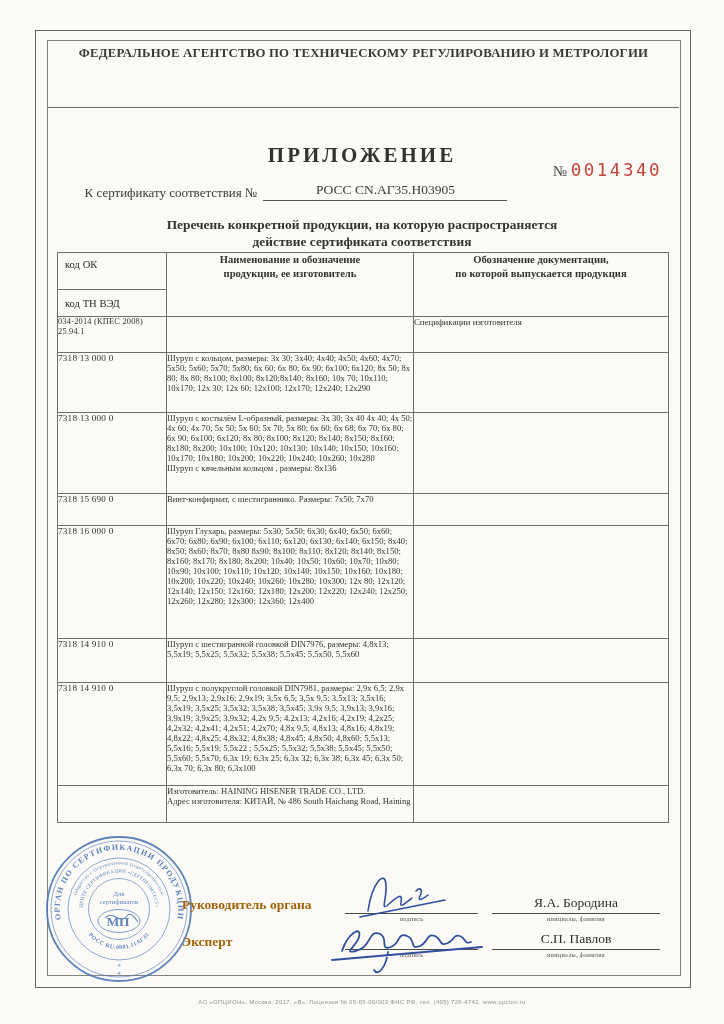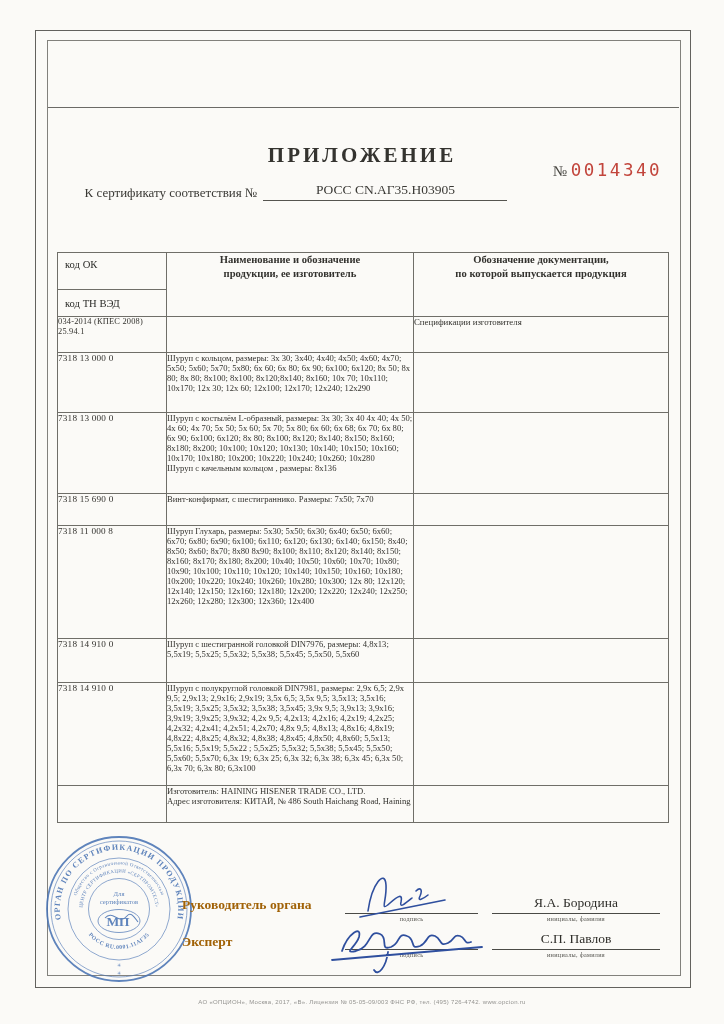--- a/index.html
+++ b/index.html
@@ -66,33 +66,36 @@
     font-family:"Liberation Sans", sans-serif;font-size:6px;color:#949390;letter-spacing:0.3px;}
 </style>
 </head>
 <body>
 
 <div class="page">
   <div class="outer-frame"></div>
   <div class="inner-frame"></div>
 
   <div class="header-block">
+    <div class="h-sub">ФЕДЕРАЛЬНОЕ АГЕНТСТВО ПО ТЕХНИЧЕСКОМУ РЕГУЛИРОВАНИЮ И МЕТРОЛОГИИ</div>
   </div>
 
   <div class="serial">
     <span>№</span>
     <span class="digits">0014340</span>
   </div>
 
   <div class="appendix-title">ПРИЛОЖЕНИЕ</div>
 
   <div class="cert-line">
     <span>К сертификату соответствия №</span><span class="cert-number">РОСС CN.АГ35.Н03905</span>
   </div>
 
+  <div class="list-subtitle">Перечень конкретной продукции,  на которую распространяется
+действие сертификата соответствия</div>
 
   <table class="product-table">
     <colgroup>
         <col class="col-code">
         <col class="col-name">
         <col class="col-doc">
       </colgroup>
     <tbody>
         <tr class="hdr-row">
       <td>
@@ -120,21 +123,21 @@
       <td class="cell-text">Шуруп с костылём L-образный, размеры: 3х 30; 3х 40 4х 40; 4х 50; 4х 60; 4х 70; 5х 50; 5х 60; 5х 70; 5х 80; 6х 60; 6х 68; 6х 70; 6х 80; 6х 90; 6х100; 6х120; 8х 80; 8х100; 8х120; 8х140; 8х150; 8х160; 8х180; 8х200; 10х100; 10х120; 10х130; 10х140; 10х150; 10х160; 10х170; 10х180; 10х200; 10х220; 10х240; 10х260; 10х280
 Шуруп с качельным кольцом , размеры: 8х136</td>
       <td class="doc-cell"></td>
     </tr>
     <tr class="r3">
       <td class="code-cell">7318 15 690 0</td>
       <td class="cell-text">Винт-конфирмат, с шестигранникo. Размеры: 7х50; 7х70</td>
       <td class="doc-cell"></td>
     </tr>
     <tr class="r4">
-      <td class="code-cell">7318 11 000 8</td>
+      <td class="code-cell">7318 16 000 0</td>
       <td class="cell-text">Шуруп Глухарь, размеры: 5х30; 5х50; 6х30; 6х40; 6х50; 6х60; 6х70; 6х80; 6х90; 6х100; 6х110; 6х120; 6х130; 6х140; 6х150; 8х40; 8х50; 8х60; 8х70; 8х80 8х90; 8х100; 8х110; 8х120; 8х140; 8х150; 8х160; 8х170; 8х180; 8х200; 10х40; 10х50; 10х60; 10х70; 10х80; 10х90; 10х100; 10х110; 10х120; 10х140; 10х150; 10х160; 10х180; 10х200; 10х220; 10х240; 10х260; 10х280; 10х300; 12х 80; 12х120; 12х140; 12х150; 12х160; 12х180; 12х200; 12х220; 12х240; 12х250; 12х260; 12х280; 12х300; 12х360; 12х400</td>
       <td class="doc-cell"></td>
     </tr>
     <tr class="r5">
       <td class="code-cell">7318 14 910 0</td>
       <td class="cell-text">Шуруп с шестигранной головкой DIN7976, размеры: 4,8х13; 5,5х19; 5,5х25; 5,5х32; 5,5х38; 5,5х45; 5,5х50, 5,5х60</td>
       <td class="doc-cell"></td>
     </tr>
     <tr class="r6">
       <td class="code-cell">7318 14 910 0</td>

